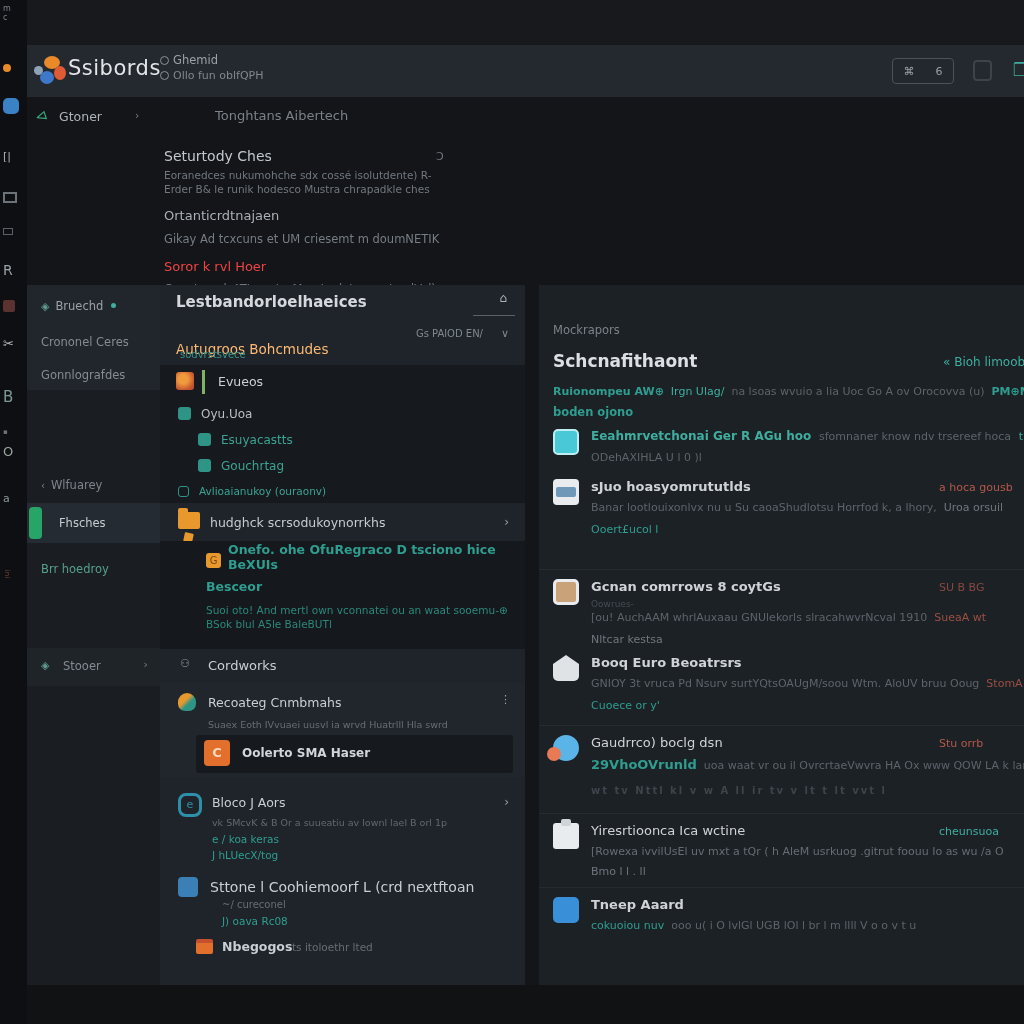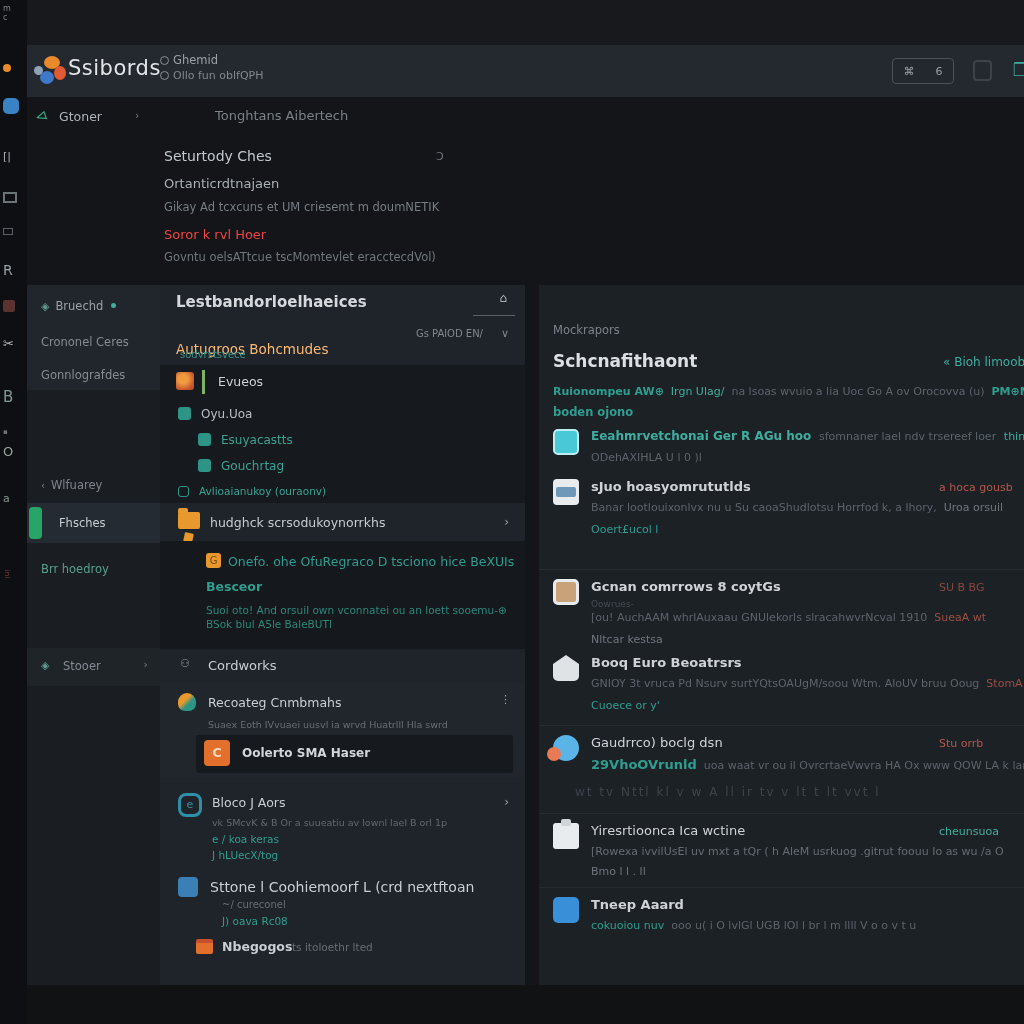--- a/index.html
+++ b/index.html
@@ -76,21 +76,21 @@
   .t-row { position:absolute; font-size:12px; color:#3ba393; }
   .t-row.first { color:#b9bfc4; }
   .m-folder { position:absolute; left:0; top:222px; width:365px; height:34px; }
   .folder-ic { position:absolute; left:18px; top:5px; width:22px; height:17px; background:#e8992e; border-radius:2px; }
   .folder-ic:before { content:""; position:absolute; left:0; top:-4px; width:10px; height:5px; background:#e8992e; border-radius:2px 2px 0 0; }
   .folder-tab { position:absolute; left:24px; top:26px; width:9px; height:9px; background:#e8992e; border-radius:1px; transform:rotate(12deg); }
   .m-folderlab { position:absolute; left:50px; top:8px; font-size:12.5px; color:#c6cbd0; }
   .m-chevr { position:absolute; right:16px; top:8px; color:#9aa1a7; font-size:12px; }
   .m-note { position:absolute; left:0; top:256px; width:365px; height:108px; background:#15181c; }
   .note-ic { position:absolute; left:46px; top:12px; width:15px; height:15px; background:#e8992e; border-radius:3px; color:#7a4a12; font-size:10px; text-align:center; line-height:15px; }
-  .note-l1 { position:absolute; left:68px; top:13px; font-size:12.5px; color:#2f9d8f; font-weight:normal; width:290px; }
+  .note-l1 { position:absolute; left:68px; top:1px; font-size:12.5px; color:#2f9d8f; font-weight:bold; width:290px; }
   .note-l2 { position:absolute; left:46px; top:38px; font-size:12.5px; color:#2f9d8f; font-weight:bold; }
   .note-l3 { position:absolute; left:46px; top:62px; font-size:10.5px; color:#2d8density; color:#2d877b; line-height:14px; width:310px; }
   .m-cord { position:absolute; left:0; top:368px; width:365px; height:30px; }
   .cord-ic { position:absolute; left:20px; top:4px; color:#8a9096; font-size:11px; }
   .cord-lab { position:absolute; left:48px; top:5px; font-size:13px; color:#c9ced3; }
   .m-reco { position:absolute; left:0; top:398px; width:365px; height:94px; background:#21262c; }
   .reco-ic { position:absolute; left:18px; top:10px; width:18px; height:18px; background:linear-gradient(135deg,#e8992e 40%, #2d9486 60%); border-radius:50% 50% 40% 40%; }
   .reco-title { position:absolute; left:48px; top:12px; font-size:12.5px; color:#c9ced3; }
   .reco-kebab { position:absolute; right:14px; top:10px; color:#9aa1a7; font-size:11px; }
   .reco-desc { position:absolute; left:48px; top:36px; font-size:9.5px; color:#666d74; width:300px; }
@@ -137,21 +137,21 @@
   .ic-blue { background:#3a8fd9; }
   .r-rowtitle { position:absolute; left:52px; top:2px; font-size:13px; color:#cfd3d7; }
   .r-rowright { position:absolute; left:400px; top:4px; font-size:11px; white-space:nowrap; }
   .red { color:#b4584a; }
   .teal { color:#3fae9f; }
   .r-desc { position:absolute; left:52px; top:24px; font-size:11px; color:#5c636a; white-space:nowrap; }
   .r-desc .tl { color:#2f9d8f; }
   .r-desc .rd { color:#9c4f42; }
   .r-link { position:absolute; left:52px; top:46px; font-size:11px; color:#2f9d8f; }
   .r-sep { position:absolute; left:0; width:485px; height:1px; background:#262b30; }
-  .r-faint { position:absolute; left:36px; font-size:12px; color:#3e444b; letter-spacing:2px; white-space:nowrap; }
+  .r-faint { position:absolute; left:52px; font-size:10px; color:#3e444b; letter-spacing:2px; white-space:nowrap;font-weight:bold; }
 
   #bottomstrip { left:0; top:985px; width:1024px; height:39px; background:#101214; }
   .gap-div { left:525px; top:285px; width:14px; height:700px; background:#131518; }
 </style>
 </head>
 <body>
 
 <div id="rail" class="abs">
   <span class="rail-ic" style="top:4px;font-size:8px;color:#7b8289">m<br>c</span>
   <span class="rail-ic" style="top:64px;width:8px;height:8px;background:#e8892a;border-radius:50%;display:block"></span>
@@ -194,20 +194,23 @@
 <div id="navrow" class="abs">
   <span class="send-ic">⊲</span>
   <span class="ws-label">Gtoner</span>
   <span class="ws-chev">›</span>
   <span class="breadcrumb">Tonghtans Aibertech</span>
 </div>
 
 <div id="intro" class="abs">
   <div class="in-title">Seturtody Ches</div>
   <div class="in-badge">Ɔ</div>
+  <div class="in-desc">
+    <span>Eoranedces nukumohche sdx cossé isolutdente) R-</span><br><span>Erder B&amp; le runik hodesco Mustra chrapadkle ches</span>
+  </div>
   <div class="in-h2">Ortanticrdtnajaen</div>
   <div class="in-d2">Gikay Ad tcxcuns et UM criesemt m doumNETIK</div>
   <div class="in-h3">Soror k rvl Hoer</div>
   <div class="in-d3">Govntu oelsATtcue tscMomtevlet eracctecdVol)</div>
 </div>
 
 <div id="sidebar" class="abs">
   <div class="sb-top"></div>
   <div class="sb-item" style="top:14px;color:#9ba1a7">
     <span class="sb-shield">◈</span><span>Bruechd</span><span class="sb-dot"></span>
@@ -253,21 +256,21 @@
     <div class="folder-ic"></div>
     <div class="folder-tab"></div>
     <div class="m-folderlab">hudghck scrsodukoynorrkhs</div>
     <div class="m-chevr">›</div>
   </div>
 
   <div class="m-note">
     <div class="note-ic">G</div>
     <div class="note-l1">Onefo. ohe OfuRegraco D tsciono hice BeXUIs</div>
     <div class="note-l2">Besceor</div>
-    <div class="note-l3"><span>Suoi oto! And orsuil own vconnatei ou an loett sooemu-⊕</span><br><span>BSok blul A5le BaleBUTl</span></div>
+    <div class="note-l3"><span>Suoi oto! And mertl own vconnatei ou an waat sooemu-⊕</span><br><span>BSok blul A5le BaleBUTl</span></div>
   </div>
 
   <div class="m-cord">
     <span class="cord-ic">⚇</span>
     <span class="cord-lab">Cordworks</span>
   </div>
 
   <div class="m-reco">
     <div class="reco-ic"></div>
     <div class="reco-title">Recoateg Cnmbmahs</div>
@@ -313,21 +316,21 @@
     <span class="tl2">Irgn Ulag/</span>&nbsp;
     <span class="gy">na lsoas wvuio a lia Uoc   Go A ov Orocovva   (u)</span>&nbsp;
     <span class="tl">PM⊕Msuc</span>
   </div>
   <div class="r-meta2">boden ojono</div>
 
   <div class="r-row" style="top:142px;height:48px">
     <div class="r-ic ic-cyan"></div>
     <div class="r-rowtitle" style="white-space:nowrap;font-size:12px">
       <span class="teal" style="font-weight:bold">Eeahmrvetchonai Ger R AGu hoo</span>&nbsp;
-      <span style="color:#5c636a;font-size:11px">sfomnaner  lael  ndv  trsereef loer</span>&nbsp;
+      <span style="color:#5c636a;font-size:11px">sfomnaner  know  ndv  trsereef hoca</span>&nbsp;
       <span class="teal" style="font-size:11px">things</span>&nbsp;
       
     </div>
     <div class="r-desc teal">ODehAXIHLA    U l 0 )l</div>
   </div>
 
   <div class="r-row" style="top:192px;height:78px">
     <div class="r-ic ic-env"></div>
     <div class="r-rowtitle" style="font-weight:bold">sJuo hoasyomrututlds</div>
     <div class="r-rowright red">a hoca gousb</div>

